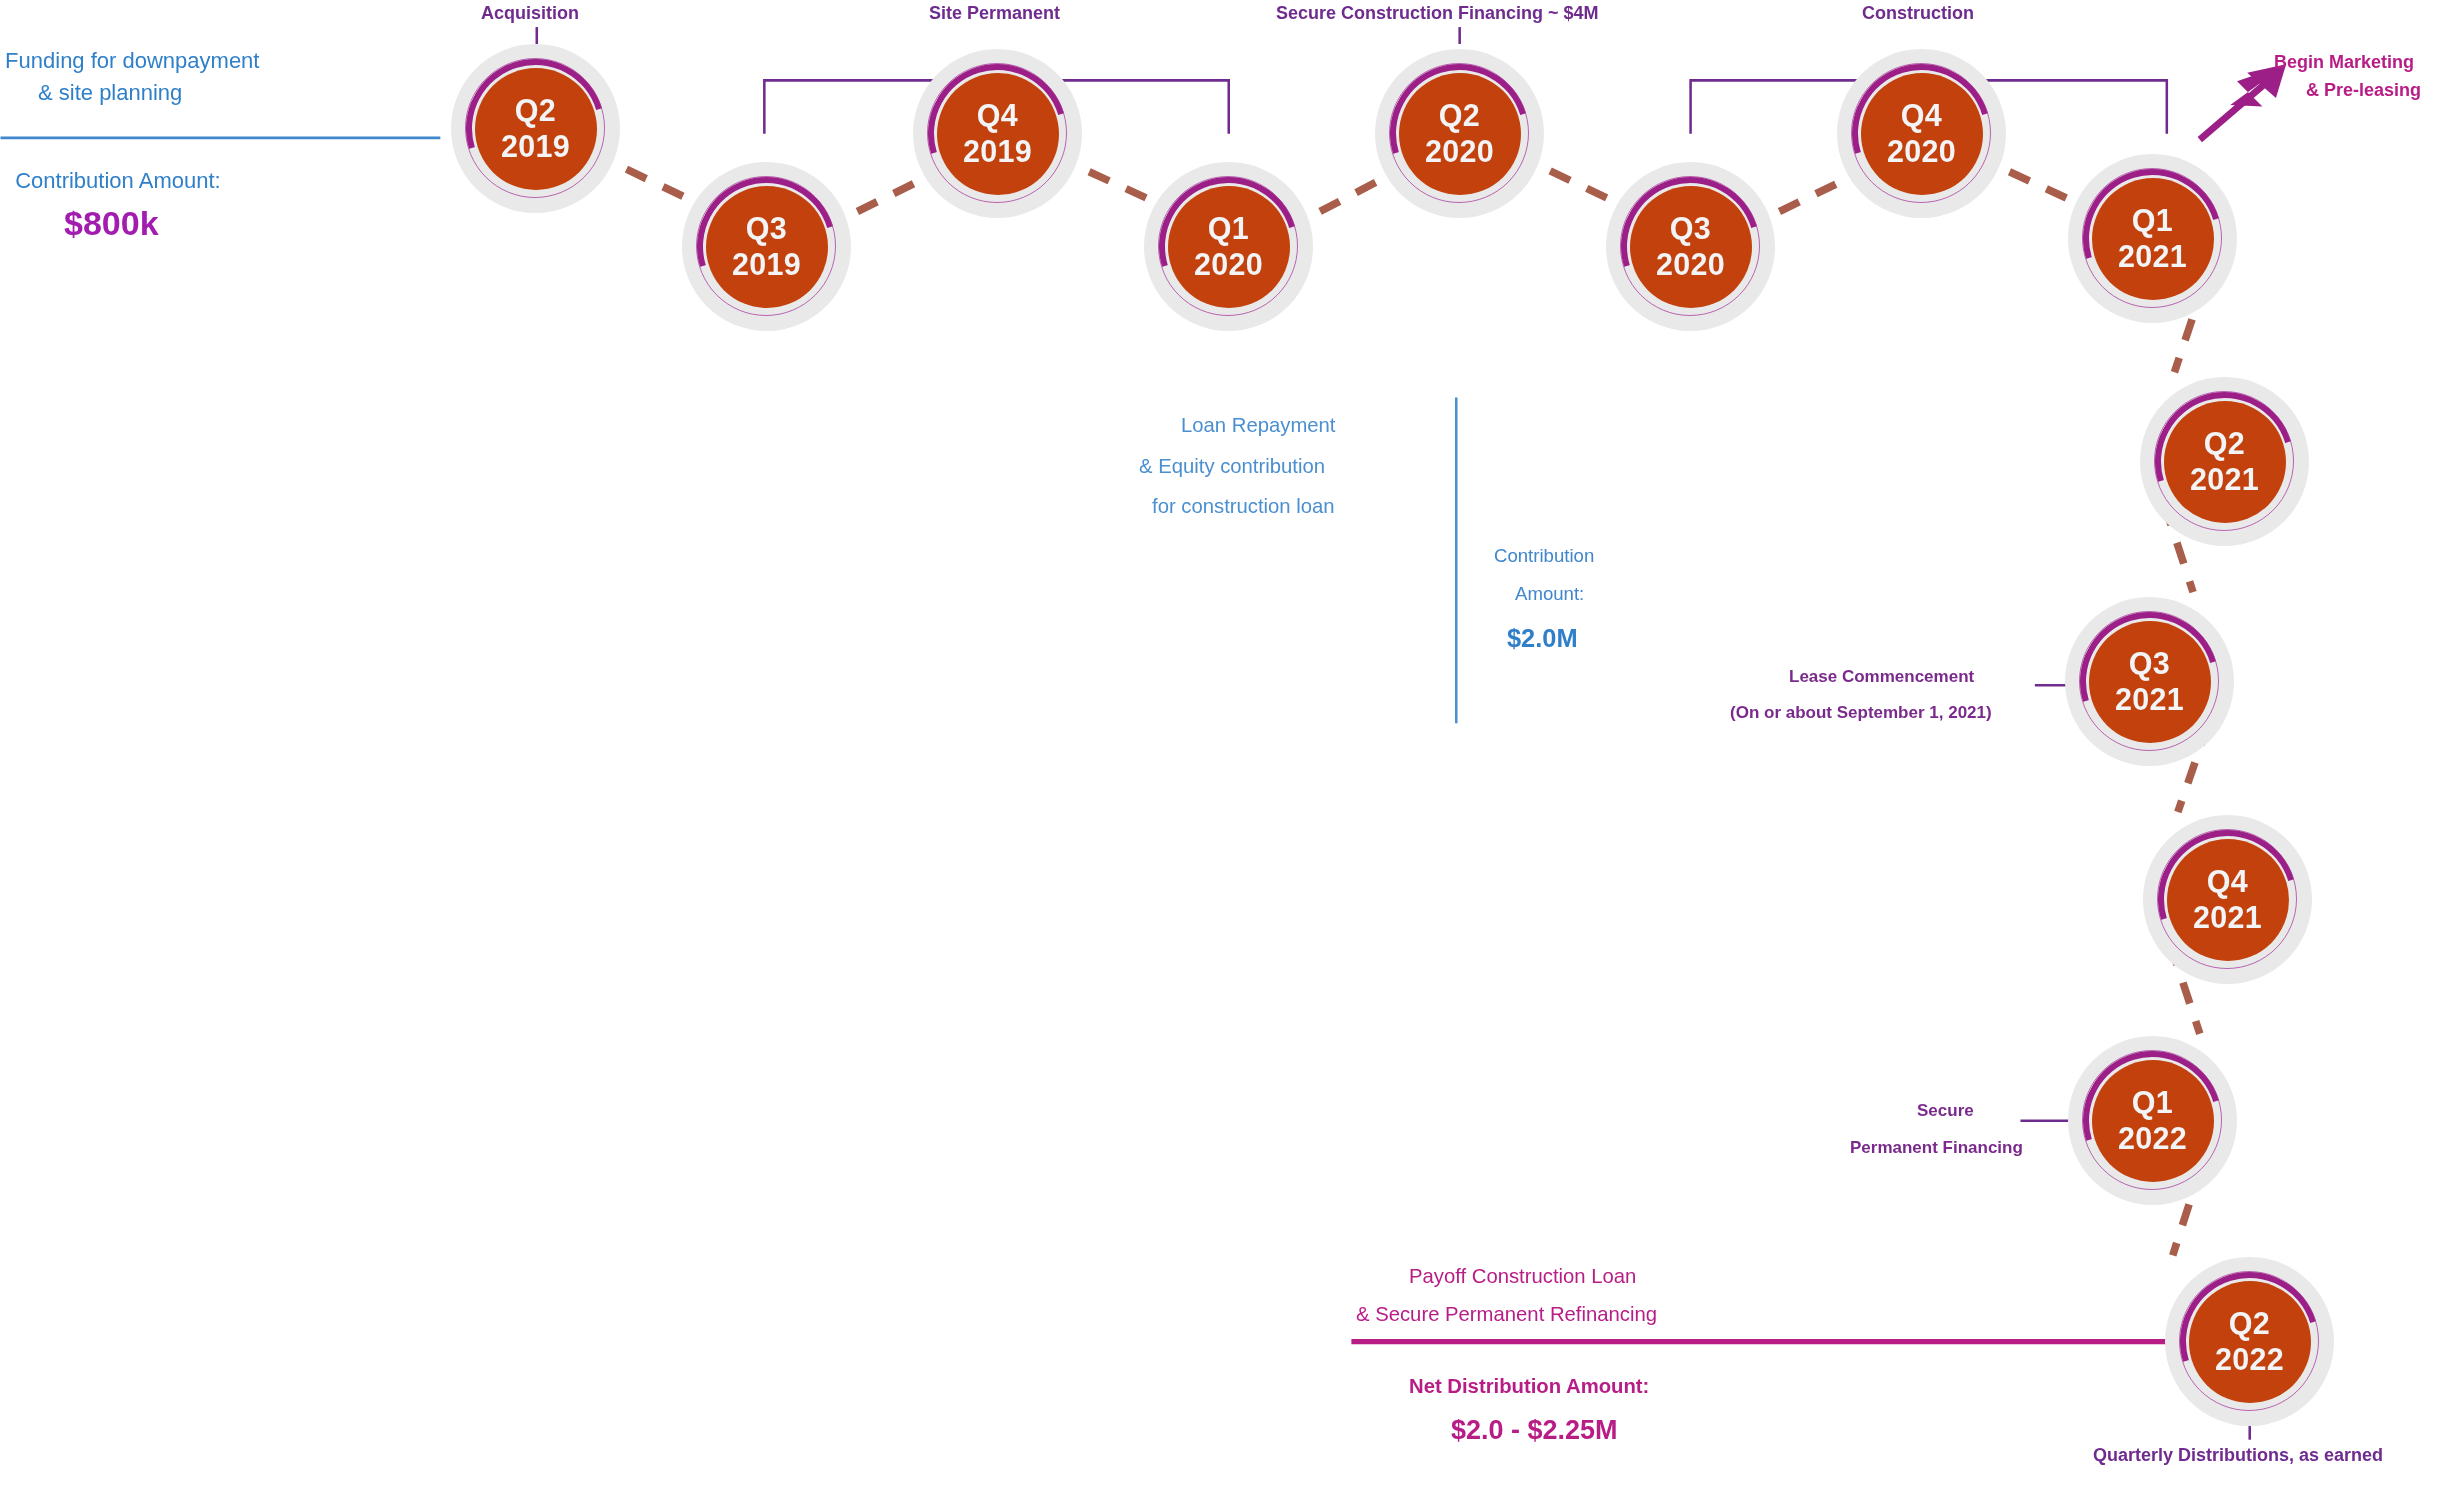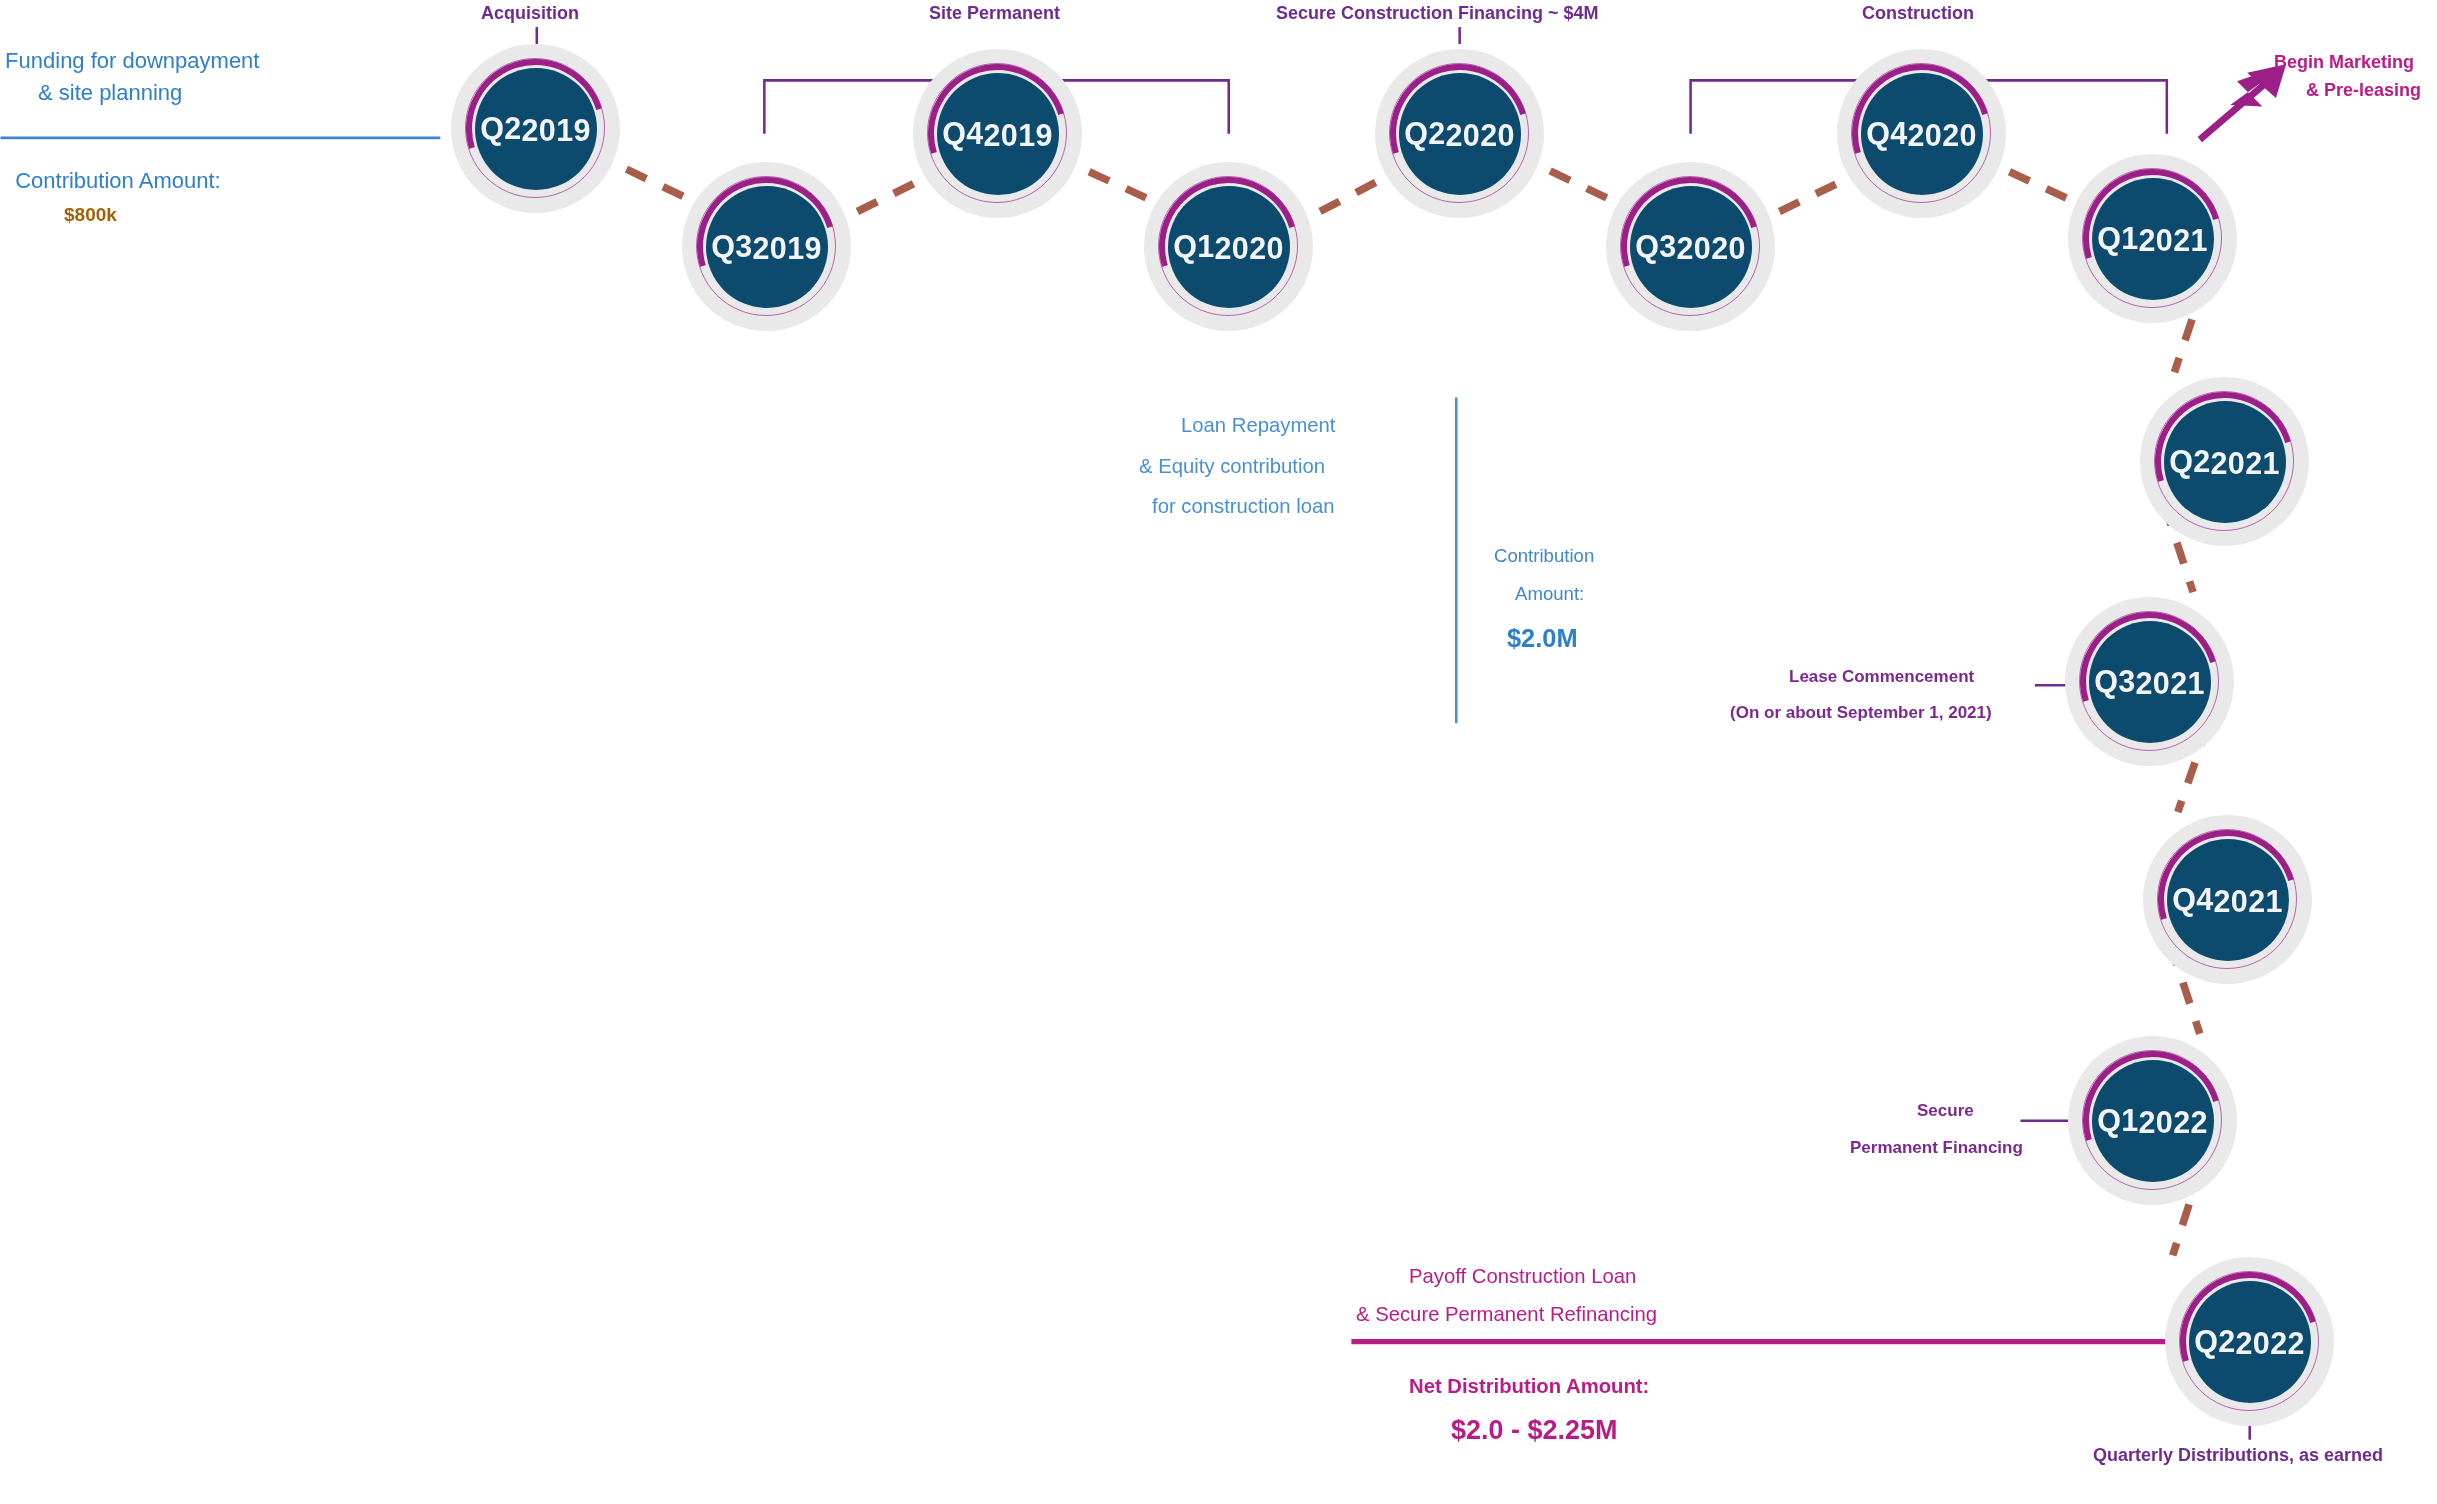--- a/index.html
+++ b/index.html
@@ -23,22 +23,22 @@
     width:169px;height:169px;
     margin-left:-85px;margin-top:-85px;
     border-radius:50%;
     background:#e9e9ea;
     display:flex;align-items:center;justify-content:center;
     box-sizing:border-box;
   }
   .node .inner{
     width:122px;height:122px;
     border-radius:50%;
-    background:#0c4a6e;
-    display:flex;flex-direction:row;
+    background:#c2410c;
+    display:flex;flex-direction:column;
     align-items:center;justify-content:center;
     color:#f2f4f6;
     line-height:1.02;
     letter-spacing:0.3px;
   }
   .node .q{font-size:30.5px;font-weight:bold;}
   .node .y{font-size:30.5px;font-weight:bold;margin-top:5.1px;}
   .node .arc{
     position:absolute;
     left:15.2px;top:15.2px;
@@ -59,21 +59,21 @@
     box-sizing:border-box;
     opacity:.75;
   }
 
   
   .txt{position:absolute;white-space:pre;}
   .t-purple{color:#6f2b8e;font-weight:bold;}
 
   .lbl-top{font-size:18px;}
   .big-blue{font-size:22px;color:#2f7fc9;line-height:1.28;text-align:center;}
-  .amt-blue{font-size:19px;color:#a16207;font-weight:bold;text-align:center;}
+  .amt-blue{font-size:34px;color:#a21caf;font-weight:bold;text-align:center;}
   .mid-blue{font-size:20.3px;color:#4a8fd0;line-height:1.30;text-align:center;}
   .mid-blue2{font-size:18.6px;color:#3f86cc;line-height:1.30;text-align:center;}
   .amt-blue2{font-size:25.4px;color:#2f7fc9;font-weight:bold;text-align:center;}
 
   .side-lbl{font-size:17px;color:#7a2a8c;font-weight:bold;line-height:1.35;text-align:right;}
   .mk-lbl{font-size:18px;color:#b81d86;font-weight:bold;line-height:1.30;text-align:right;}
   .pay-lbl{font-size:20.3px;color:#b81d86;font-weight:normal;line-height:1.32;text-align:right;}
   .net-lbl{font-size:20.3px;color:#b81d86;font-weight:bold;text-align:center;}
   .net-amt{font-size:27px;color:#b81d86;font-weight:bold;text-align:center;}
   .qd-lbl{font-size:18px;color:#6f2b8e;font-weight:bold;text-align:center;}

